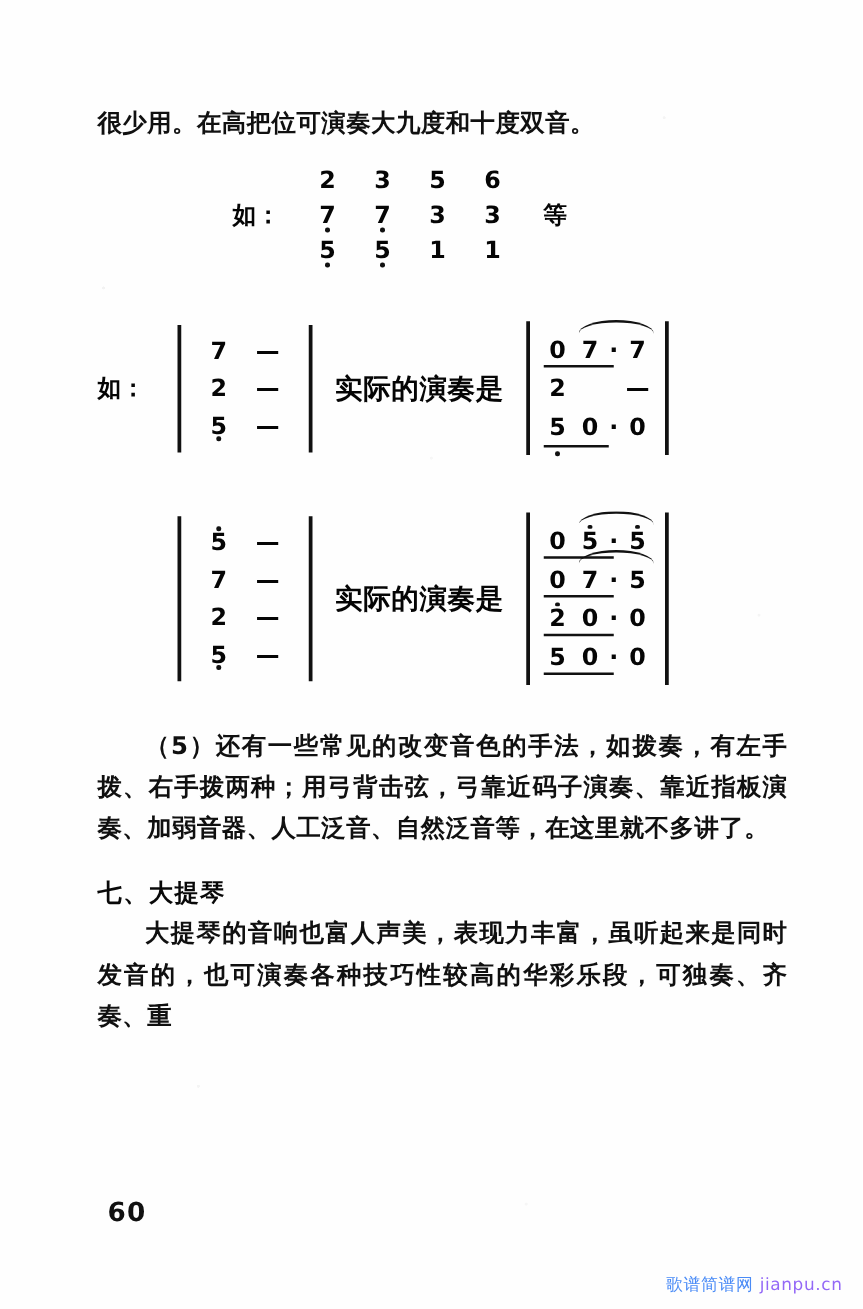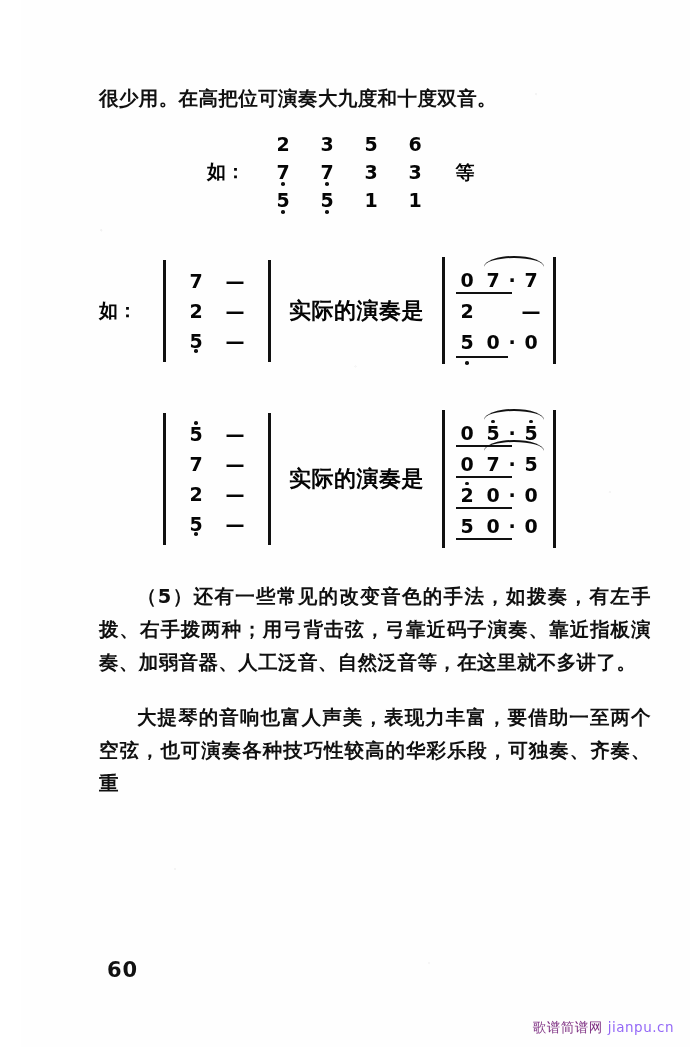--- a/index.html
+++ b/index.html
@@ -13,21 +13,20 @@
     position: relative;
     font-family: "DejaVu Sans", "Liberation Sans", sans-serif;
     color: #050505;
     overflow: hidden;
   }
 
   .page {
     position: absolute;
     inset: 0;
     background: #fefefe;
-    margin-left: 21px;
   }
 
   
   .scan-noise {
     position: absolute;
     inset: 0;
     pointer-events: none;
     opacity: .55;
     background-image:
       radial-gradient(circle at 12% 22%, rgba(120,120,120,.16) 0 1px, transparent 1.4px),
@@ -275,21 +274,21 @@
     position: absolute;
     right: 16px;
     bottom: 10px;
     font-size: 13.5px;
     letter-spacing: .5px;
     display: flex;
     align-items: baseline;
     gap: 5px;
     opacity: .92;
   }
-  .watermark .wm-cn { color: #701a75; }
+  .watermark .wm-cn { color: #3b82f6; }
   .watermark .wm-url { color: #8b5cf6; font-style: normal; }
 </style>
 </head>
 <body>
 
 <div class="page">
   <div class="scan-noise"></div>
 
   <div class="content">
 
@@ -431,22 +430,23 @@
         </div>
       </div>
     </div>
 
     <div class="gap-lg"></div>
 
     <p class="para indent">（5）还有一些常见的改变音色的手法，如拨奏，有左手拨、右手拨两种；用弓背击弦，弓靠近码子演奏、靠近指板演奏、加弱音器、人工泛音、自然泛音等，在这里就不多讲了。</p>
 
     <div class="gap-md"></div>
 
-
-    <p class="para indent tight">大提琴的音响也富人声美，表现力丰富，要借助一至两个空弦，也可演奏各种技巧性较高的华彩乐段，可独奏、齐奏、重</p>
+    <h2 class="section-head">七、大提琴</h2>
+
+    <p class="para indent tight">大提琴的音响也富人声美，表现力丰富，虽听起来是同时发音的，也可演奏各种技巧性较高的华彩乐段，可独奏、齐奏、重</p>
 
   </div>
 
   <div class="page-number">60</div>
 
   <div class="watermark">
     <span class="wm-cn">歌谱简谱网</span>
     <span class="wm-url">jianpu.cn</span>
   </div>
 </div>

